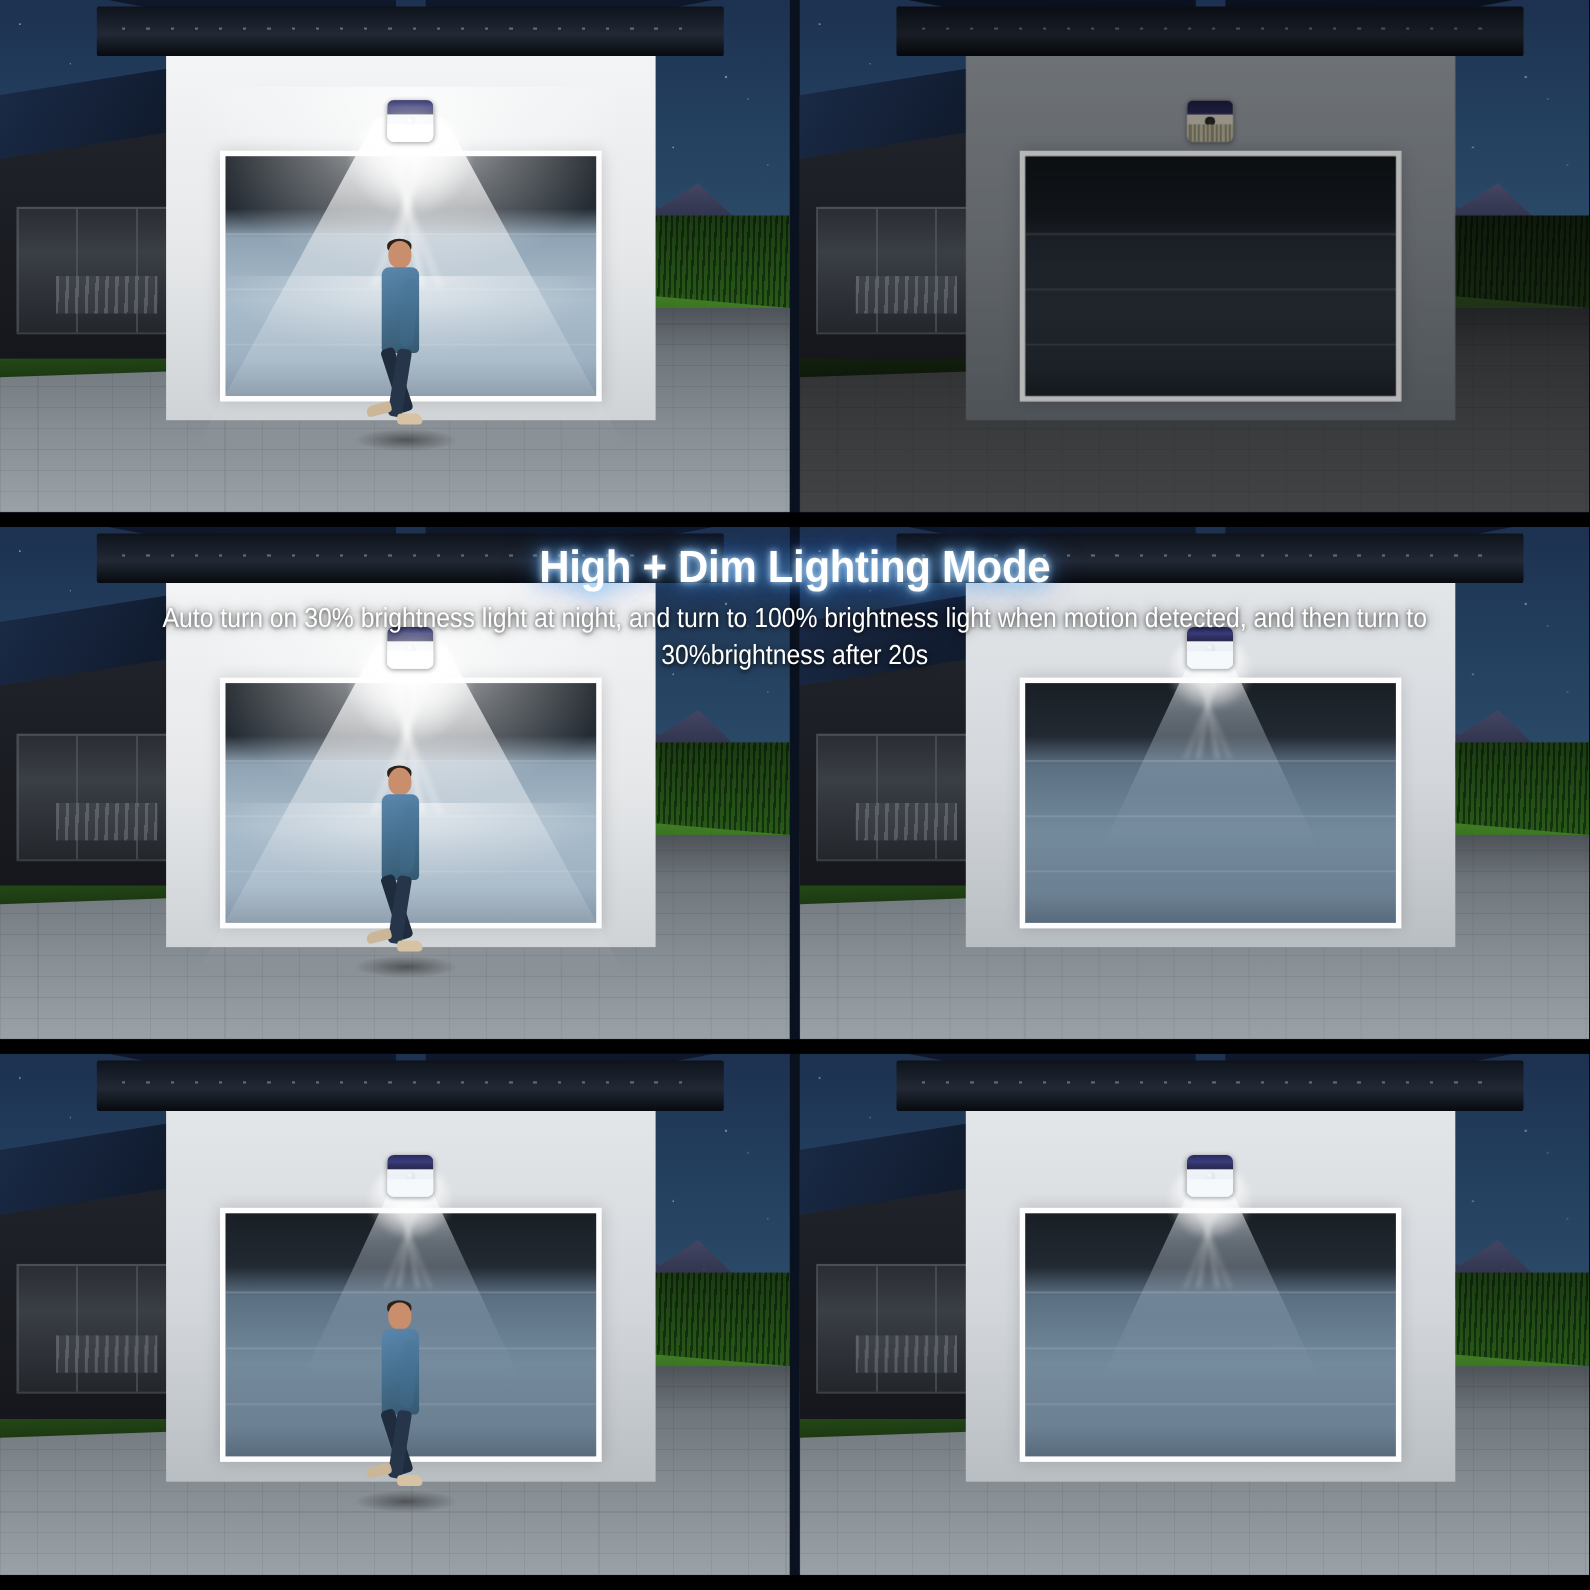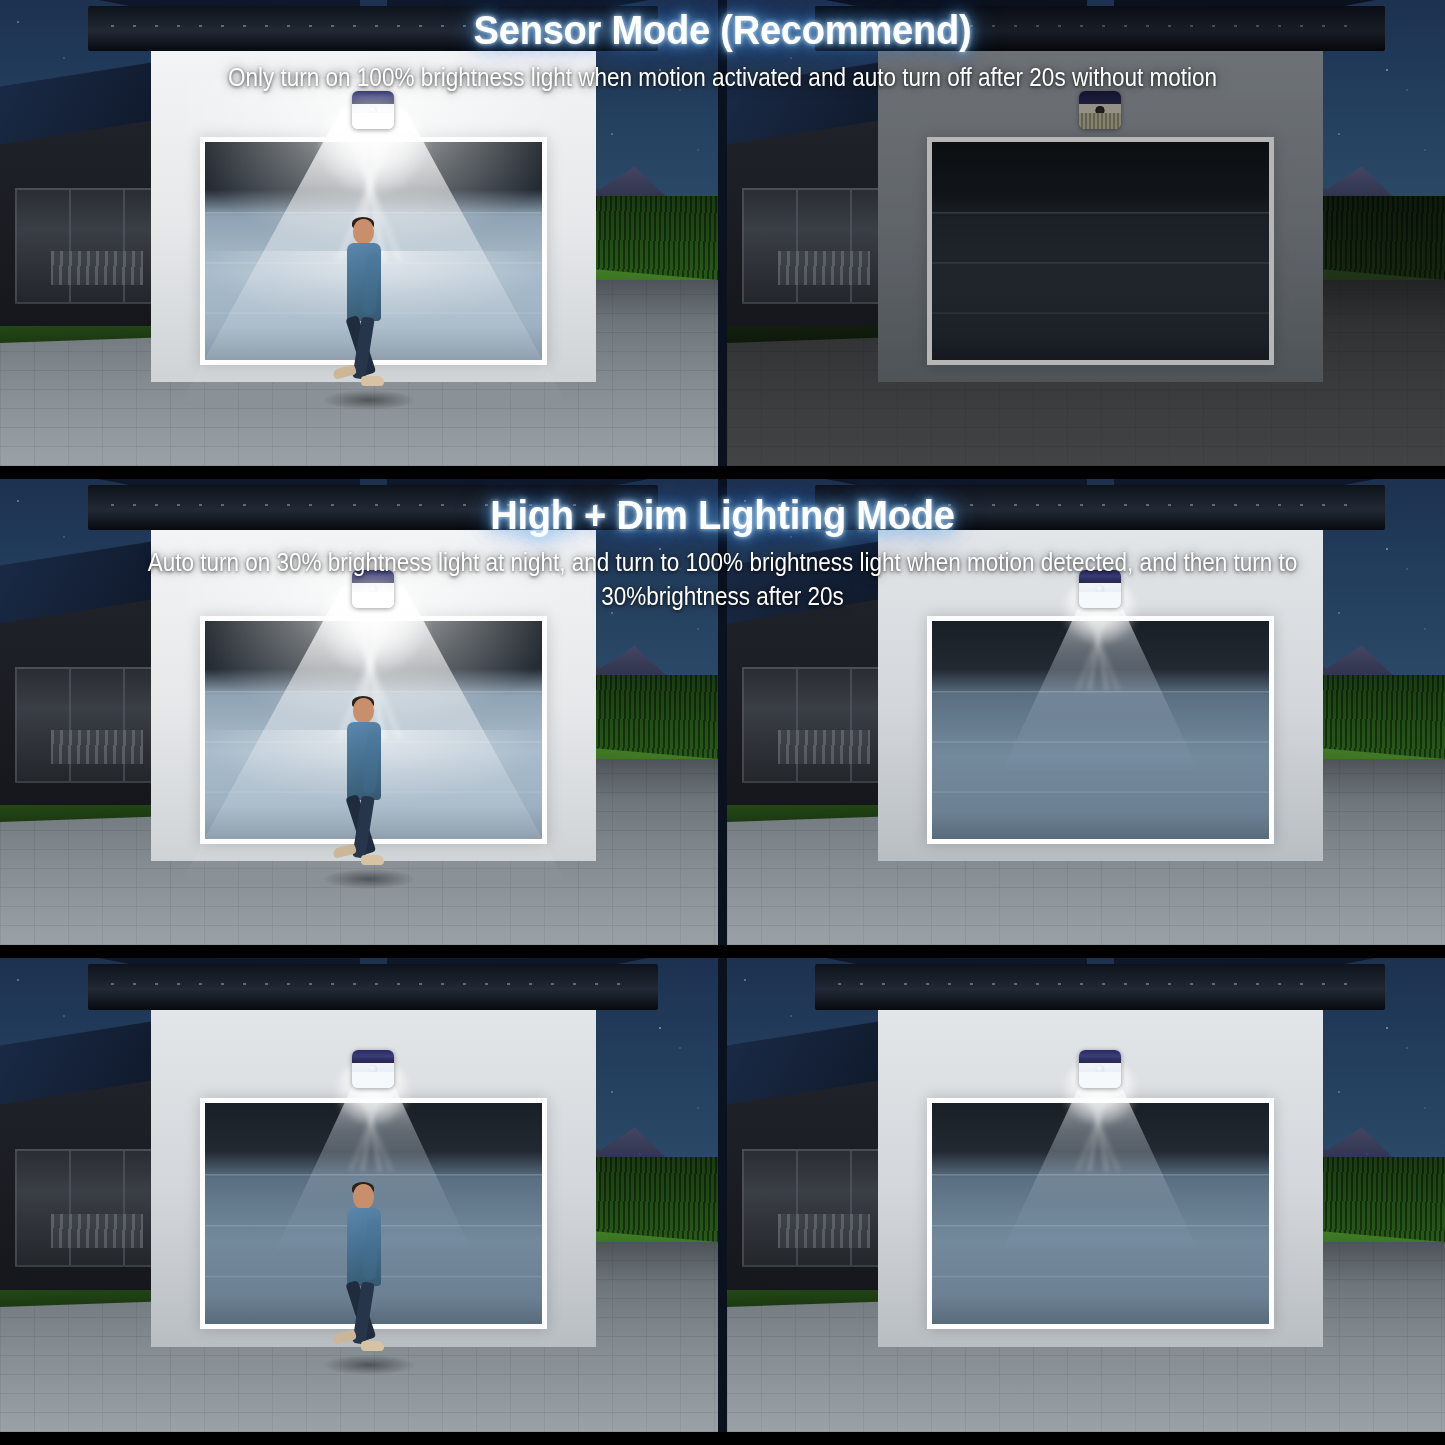--- a/index.html
+++ b/index.html
@@ -527,24 +527,20 @@
             </div>
           <div class="lamp off">
             <div class="solar"></div>
             <div class="sensor"></div>
             <div class="leds"></div>
           </div>
         </div>
       </div>
     </div>
 
-    <div class="text-block">
-      <div class="mode-title">Sensor Mode (Recommend)</div>
-      <div class="mode-desc">Only turn on 100% brightness light when motion activated and auto turn off after 20s without motion</div>
-    </div>
   </section>
 
   <div class="mode-section gap"></div>
 
   <section class="mode-section s2">
     <div class="scene-pair">
 
       <div class="scene">
         <div class="sky">
             <div class="stars"></div>

